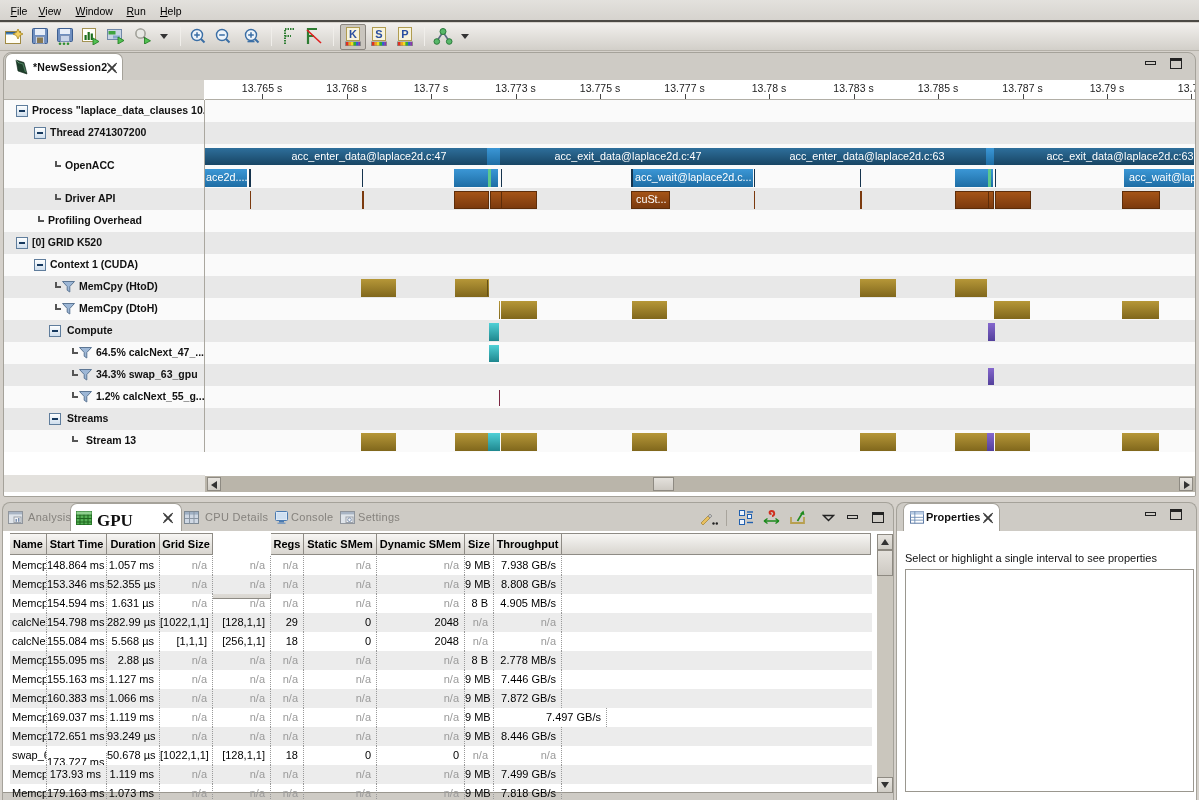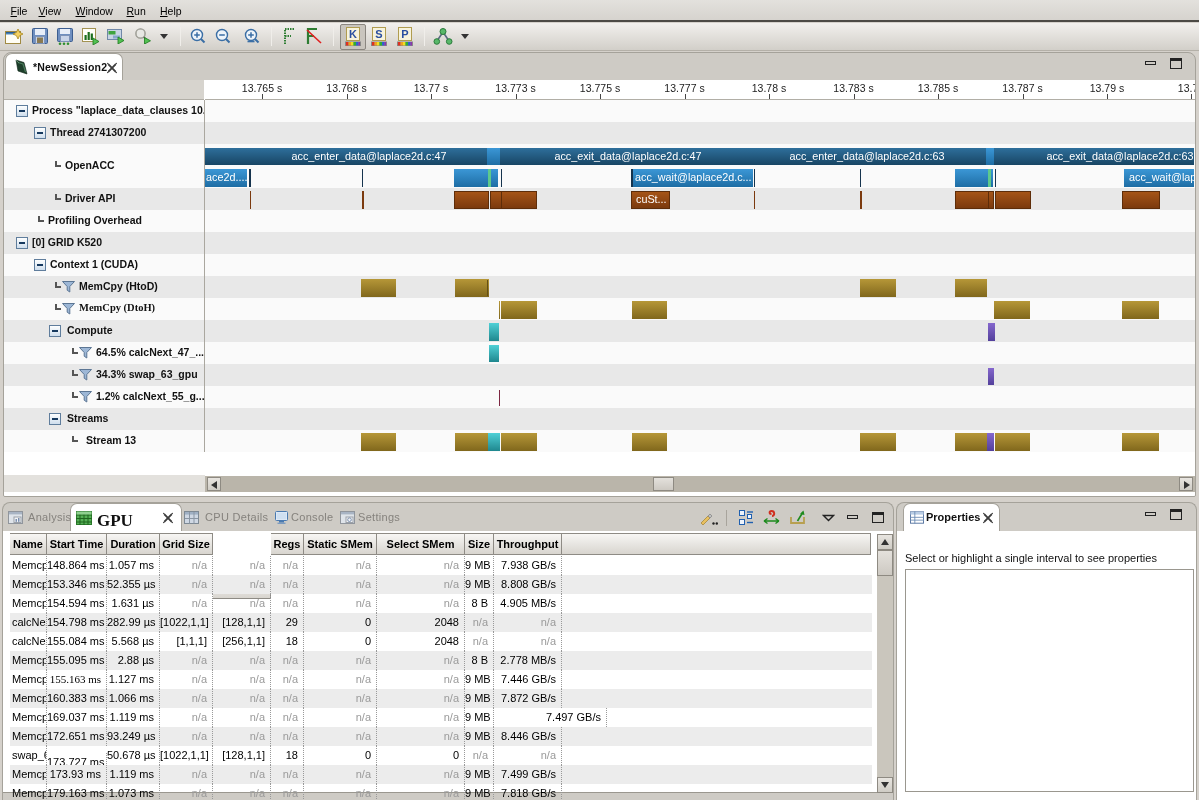--- a/index.html
+++ b/index.html
@@ -275,21 +275,21 @@
 <span class="tlab" style="left:46px;top:158px;">Context 1 (CUDA)</span>
 <div class="ell" style="left:51px;top:182px;"></div>
 <svg style="position:absolute;left:58px;top:181px" width="13" height="12" viewBox="0 0 13 12">
           <polygon points="0.5,0.5 12.5,0.5 7.8,5.5 7.8,11 5.2,9.2 5.2,5.5" fill="#9db7d6" stroke="#5c7694" stroke-width="1"></polygon>
         </svg>
 <span class="tlab" style="left:75px;top:180px;">MemCpy (HtoD)</span>
 <div class="ell" style="left:51px;top:204px;"></div>
 <svg style="position:absolute;left:58px;top:203px" width="13" height="12" viewBox="0 0 13 12">
           <polygon points="0.5,0.5 12.5,0.5 7.8,5.5 7.8,11 5.2,9.2 5.2,5.5" fill="#9db7d6" stroke="#5c7694" stroke-width="1"></polygon>
         </svg>
-<span class="tlab" style="left:75px;top:202px;font-family:Liberation Serif, serif;">MemCpy (DtoH)</span>
+<span class="tlab" style="left:75px;top:202px;">MemCpy (DtoH)</span>
 <div class="pm" style="left:45px;top:225px;"></div>
 <span class="tlab" style="left:63px;top:224px;">Compute</span>
 <div class="ell" style="left:68px;top:248px;"></div>
 <svg style="position:absolute;left:75px;top:247px" width="13" height="12" viewBox="0 0 13 12">
           <polygon points="0.5,0.5 12.5,0.5 7.8,5.5 7.8,11 5.2,9.2 5.2,5.5" fill="#9db7d6" stroke="#5c7694" stroke-width="1"></polygon>
         </svg>
 <span class="tlab" style="left:92px;top:246px;">64.5% calcNext_47_...</span>
 <div class="ell" style="left:68px;top:270px;"></div>
 <svg style="position:absolute;left:75px;top:269px" width="13" height="12" viewBox="0 0 13 12">
           <polygon points="0.5,0.5 12.5,0.5 7.8,5.5 7.8,11 5.2,9.2 5.2,5.5" fill="#9db7d6" stroke="#5c7694" stroke-width="1"></polygon>
@@ -497,21 +497,21 @@
 
   <div class="abs" id="botcontent">
     <div class="abs" id="gputable">
 <div class="th" style="left:0px;width:37px;">Name</div>
 <div class="th" style="left:37px;width:60px;">Start Time</div>
 <div class="th" style="left:97px;width:53px;">Duration</div>
 <div class="th" style="left:150px;width:53px;">Grid Size</div>
 <div class="th" style="left:203px;width:58px;margin-top:44px;">Block Size</div>
 <div class="th" style="left:261px;width:33px;">Regs</div>
 <div class="th" style="left:294px;width:73px;">Static SMem</div>
-<div class="th" style="left:367px;width:88px;">Select SMem</div>
+<div class="th" style="left:367px;width:88px;">Dynamic SMem</div>
 <div class="th" style="left:455px;width:29px;">Size</div>
 <div class="th" style="left:484px;width:68px;">Throughput</div>
 <div class="th" style="left:552px;width:309px;"></div>
 <div class="td" style="left:0px;width:37px;top:23px;text-align:left;padding-left:2px;">Memcpy</div>
 <div class="td" style="left:37px;width:60px;top:23px;">148.864 ms</div>
 <div class="td" style="left:97px;width:53px;top:23px;">1.057 ms</div>
 <div class="td na" style="left:150px;width:53px;top:23px;">n/a</div>
 <div class="td na" style="left:203px;width:58px;top:23px;">n/a</div>
 <div class="td na" style="left:261px;width:33px;top:23px;">n/a</div>
 <div class="td na" style="left:294px;width:73px;top:23px;">n/a</div>
@@ -565,21 +565,21 @@
 <div class="td" style="left:37px;width:60px;top:118px;">155.095 ms</div>
 <div class="td" style="left:97px;width:53px;top:118px;">2.88 µs</div>
 <div class="td na" style="left:150px;width:53px;top:118px;">n/a</div>
 <div class="td na" style="left:203px;width:58px;top:118px;">n/a</div>
 <div class="td na" style="left:261px;width:33px;top:118px;">n/a</div>
 <div class="td na" style="left:294px;width:73px;top:118px;">n/a</div>
 <div class="td na" style="left:367px;width:88px;top:118px;">n/a</div>
 <div class="td" style="left:455px;width:29px;top:118px;">8 B</div>
 <div class="td" style="left:484px;width:68px;top:118px;">2.778 MB/s</div>
 <div class="td" style="left:0px;width:37px;top:137px;text-align:left;padding-left:2px;">Memcpy</div>
-<div class="td" style="left:37px;width:60px;top:137px;font-family:Liberation Serif, serif;">155.163 ms</div>
+<div class="td" style="left:37px;width:60px;top:137px;">155.163 ms</div>
 <div class="td" style="left:97px;width:53px;top:137px;">1.127 ms</div>
 <div class="td na" style="left:150px;width:53px;top:137px;">n/a</div>
 <div class="td na" style="left:203px;width:58px;top:137px;">n/a</div>
 <div class="td na" style="left:261px;width:33px;top:137px;">n/a</div>
 <div class="td na" style="left:294px;width:73px;top:137px;">n/a</div>
 <div class="td na" style="left:367px;width:88px;top:137px;">n/a</div>
 <div class="td" style="left:455px;width:29px;top:137px;">9 MB</div>
 <div class="td" style="left:484px;width:68px;top:137px;">7.446 GB/s</div>
 <div class="dr drg" style="top:156px;"></div>
 <div class="td" style="left:0px;width:37px;top:156px;text-align:left;padding-left:2px;">Memcpy</div>

